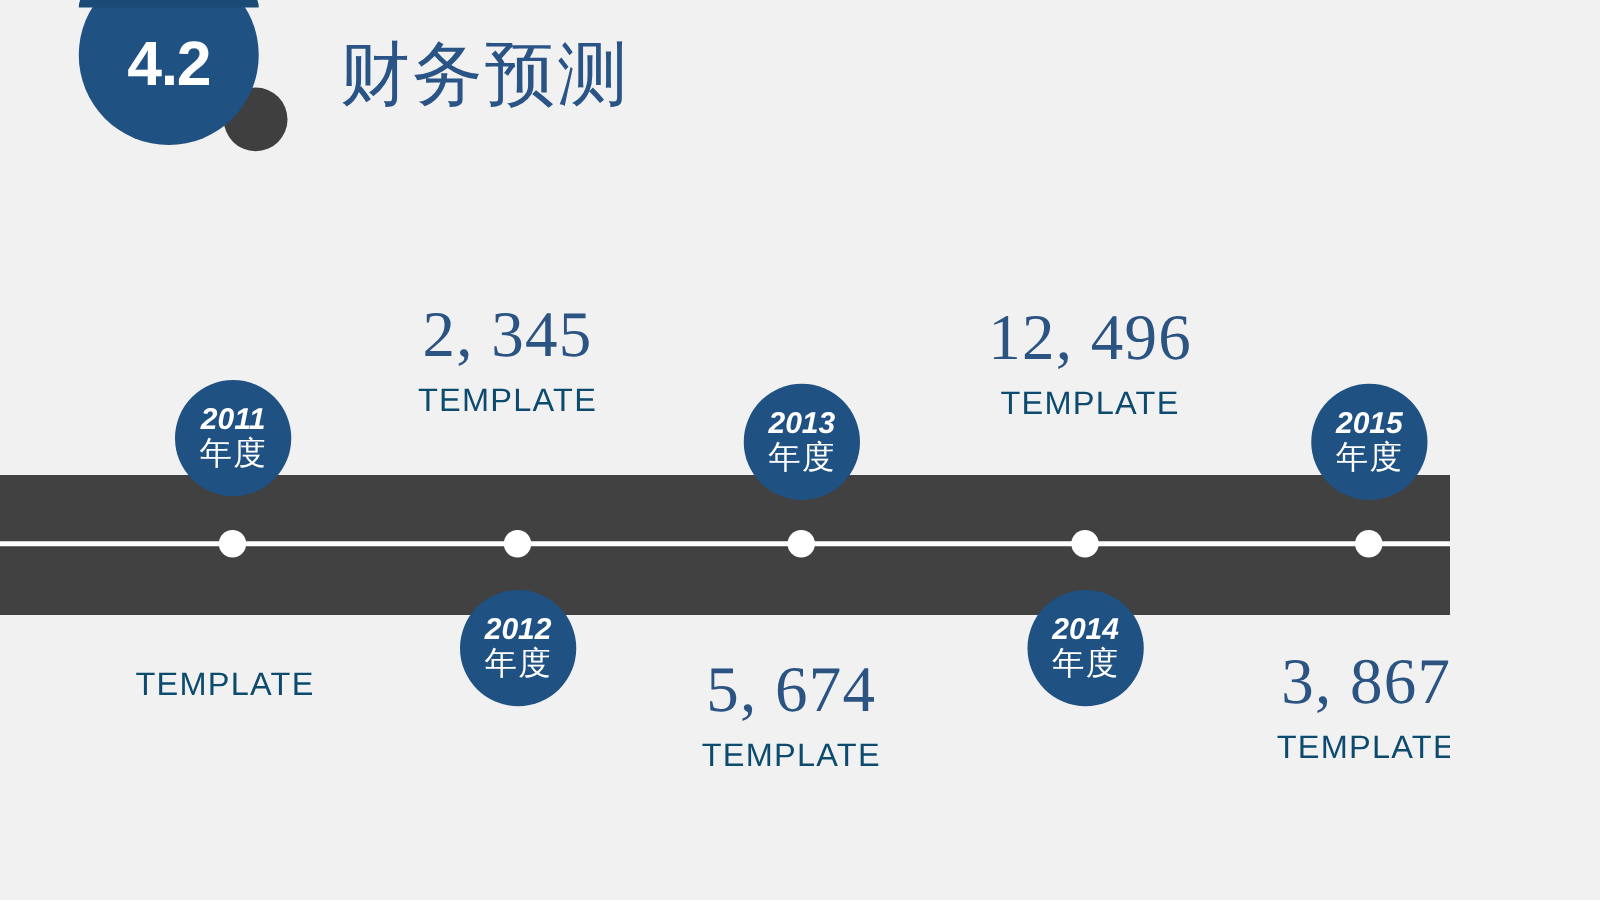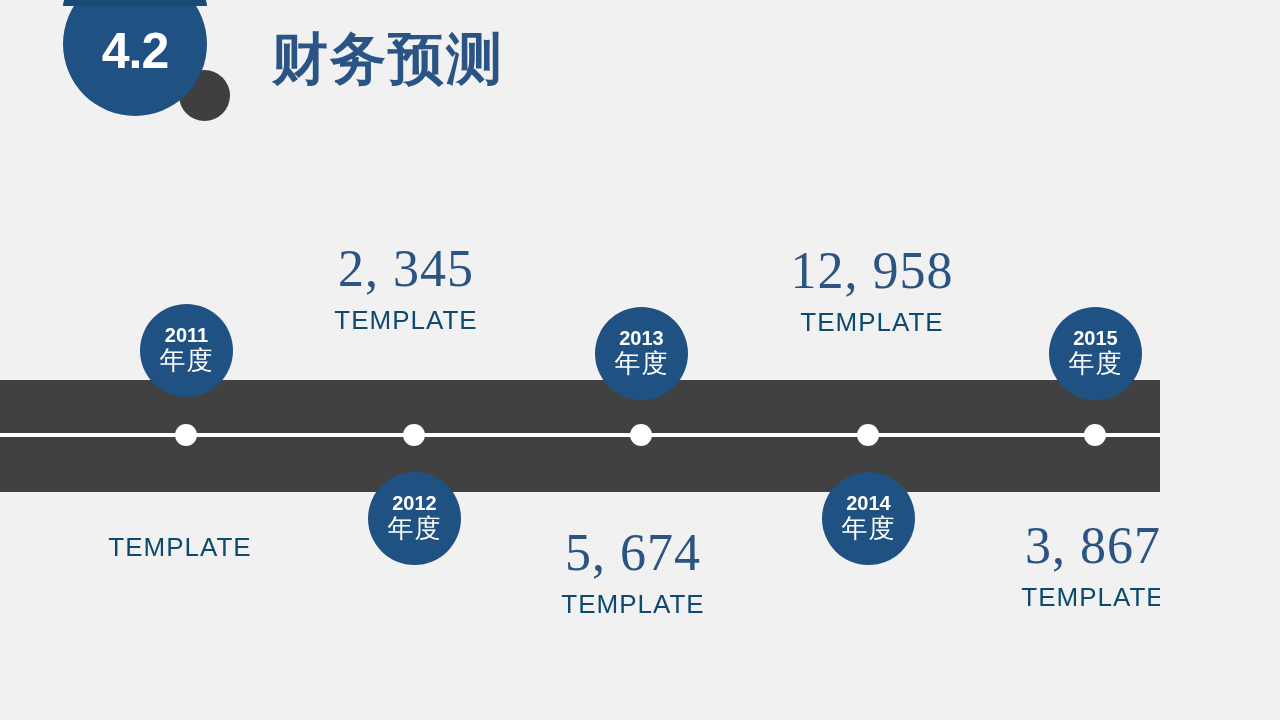--- a/index.html
+++ b/index.html
@@ -69,21 +69,21 @@
     height: 51px;
     border-radius: 50%;
     background: #3f3f3f;
     z-index: 3;
   }
   .slide-title {
     position: absolute;
     left: 272px;
     top: 27px;
     font-size: 56px;
-    font-weight: bold;
+    font-weight: normal;
     color: #2a5485;
     letter-spacing: 2px;
     line-height: 1.15;
     white-space: nowrap;
   }
 
   
   .band {
     position: absolute;
     left: 0;
@@ -122,24 +122,25 @@
     border-radius: 50%;
     background: #1f5183;
     color: #ffffff;
     display: flex;
     flex-direction: column;
     align-items: center;
     justify-content: center;
     z-index: 5;
   }
   .year-bubble .yr {
-    font-size: 20px;
+    font-size: 24px;
     font-weight: bold;
     line-height: 1.05;
     letter-spacing: 0px;
+    font-style: italic;
   }
   .year-bubble .lbl {
     font-size: 26px;
     line-height: 1.15;
     letter-spacing: 1px;
   }
 
   
   .value-block {
     position: absolute;
@@ -205,21 +206,21 @@
   <div class="year-bubble" style="left:868px; top:472px">
     <span class="yr">2014</span>
     <span class="lbl">年度</span>
   </div>
 
   <div class="value-block" style="left:406px; top:240px">
     <div class="amount">2, 345</div>
     <div class="caption">TEMPLATE</div>
   </div>
   <div class="value-block" style="left:872px; top:242px">
-    <div class="amount">12, 958</div>
+    <div class="amount">12, 496</div>
     <div class="caption">TEMPLATE</div>
   </div>
 
   <div class="value-block" style="left:180px; top:524px">
     <div class="caption">TEMPLATE</div>
   </div>
   <div class="value-block" style="left:633px; top:524px">
     <div class="amount">5, 674</div>
     <div class="caption">TEMPLATE</div>
   </div>

